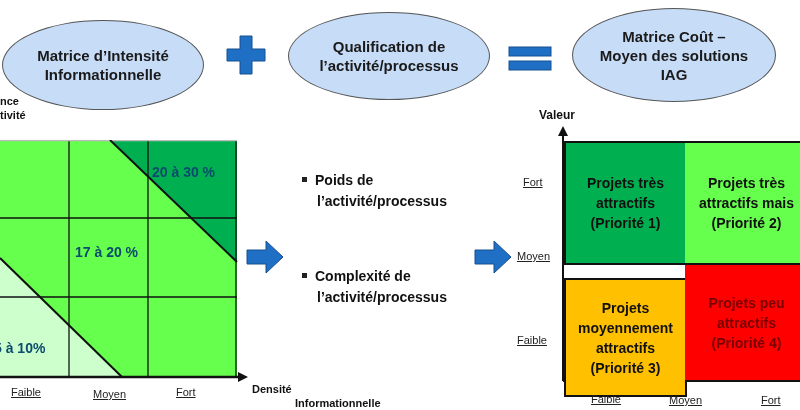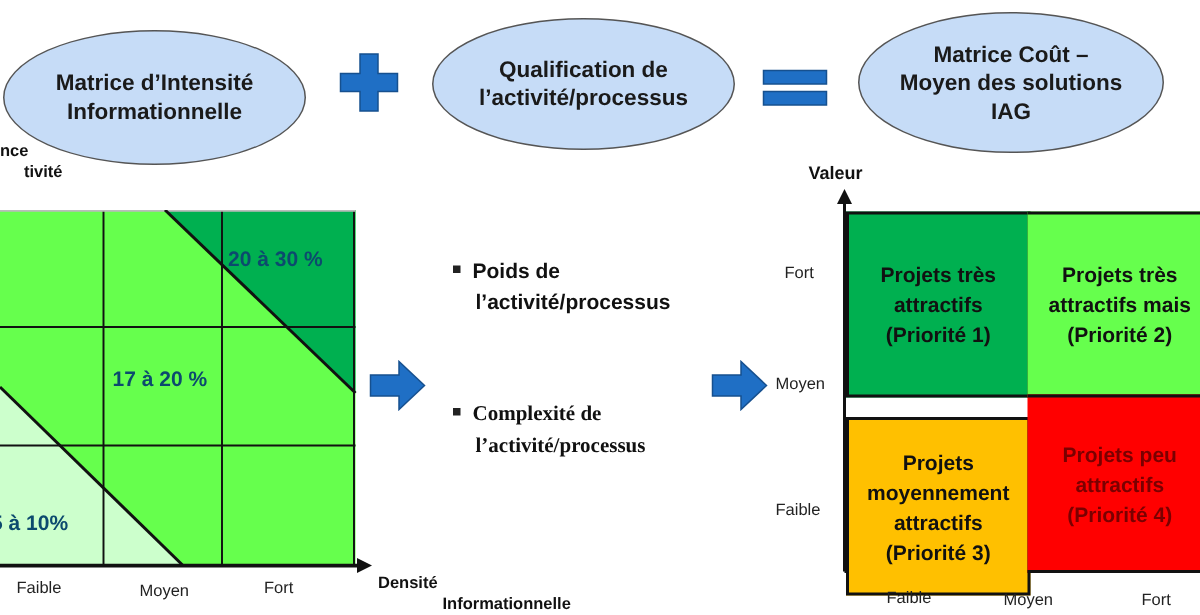--- a/index.html
+++ b/index.html
@@ -2,21 +2,21 @@
 <html><head>
 <meta charset="utf-8">
 <style>
   html, body { margin:0; padding:0; }
   body { width:800px; height:410px; background:#ffffff; position:relative; overflow:hidden;
          font-family:"Liberation Sans", sans-serif; color:#111; }
   .abs { position:absolute; }
   .ellipse { position:absolute; border:1.5px solid #555; border-radius:50%; background:#c6dcf7;
              display:flex; align-items:center; justify-content:center; text-align:center;
              font-weight:bold; font-size:15px; line-height:19px; color:#1a1a1a; box-sizing:border-box; }
-  .lbl { position:absolute; font-size:11px; color:#222; }
+  .lbl { position:absolute; font-size:11px; color:#222;text-decoration:underline; }
   .blbl { position:absolute; font-size:11px; font-weight:bold; color:#111; line-height:15px; }
   .pct { position:absolute; font-weight:bold; font-size:14px; color:#0c4a6e; }
   .bullet-item { position:absolute; font-weight:bold; font-size:14px; line-height:21px; color:#111; }
   .bullet-item .sq { display:inline-block; width:5px; height:5px; background:#222; margin-right:8px; vertical-align:middle; position:relative; top:-2px; }
   .quad { position:absolute; display:flex; align-items:center; justify-content:center; text-align:center;
           font-weight:bold; font-size:14px; line-height:20px; box-sizing:border-box; }
 </style>
 </head>
 <body>
 
@@ -39,21 +39,21 @@
     <rect x="1" y="1" width="42" height="9" fill="#1f6fc5" stroke="#16508f"></rect>
     <rect x="1" y="15" width="42" height="9" fill="#1f6fc5" stroke="#16508f"></rect>
   </svg>
 </div>
 
 <div class="ellipse" style="left:572px;top:8px;width:204px;height:94px;">
   <span style="width:150px;">Matrice Coût – Moyen des solutions IAG</span>
 </div>
 
 <div class="blbl" style="left:0;top:94px;font-weight:bold;">nce</div>
-<div class="blbl" style="left:0;top:108px;padding-left:16px;">tivité</div>
+<div class="blbl" style="left:0;top:108px;">tivité</div>
 
 <svg class="abs" style="left:0;top:140px;" width="250" height="242" viewBox="0 0 250 242">
 
   <rect x="0" y="0" width="237" height="237" fill="#66ff4d"></rect>
 
   <polygon points="110,0 237,0 237,122" fill="#00b050"></polygon>
 
   <polygon points="0,118 0,237 122,237" fill="#ccffcc"></polygon>
 
   <g stroke="#111" stroke-width="1.3">
@@ -91,21 +91,21 @@
 <div class="abs" style="left:474px;top:240px;width:38px;height:34px;">
   <svg width="38" height="34" viewBox="0 0 38 34">
     <polygon points="1,10 20,10 20,1 37,17 20,33 20,24 1,24" fill="#1f6fc5" stroke="#16508f" stroke-width="1"></polygon>
   </svg>
 </div>
 
 <div class="bullet-item" style="left:302px;top:170px;">
   <div><span class="sq"></span><span>Poids de</span></div>
   <div style="padding-left:15px;">l’activité/processus</div>
 </div>
-<div class="bullet-item" style="left:302px;top:266px;font-family:Liberation Serif, serif;">
+<div class="bullet-item" style="left:302px;top:266px;">
   <div><span class="sq"></span><span>Complexité de</span></div>
   <div style="padding-left:15px;">l’activité/processus</div>
 </div>
 
 <div class="blbl" style="left:539px;top:108px;font-size:12px;">Valeur</div>
 
 <svg class="abs" style="left:555px;top:126px;" width="245" height="260" viewBox="0 0 245 260">
   <line x1="8" y1="6" x2="8" y2="255" stroke="#111" stroke-width="2"></line>
   <polygon points="3,10 8,0 13,10" fill="#111"></polygon>
   <line x1="8" y1="255" x2="245" y2="255" stroke="#111" stroke-width="2"></line>

